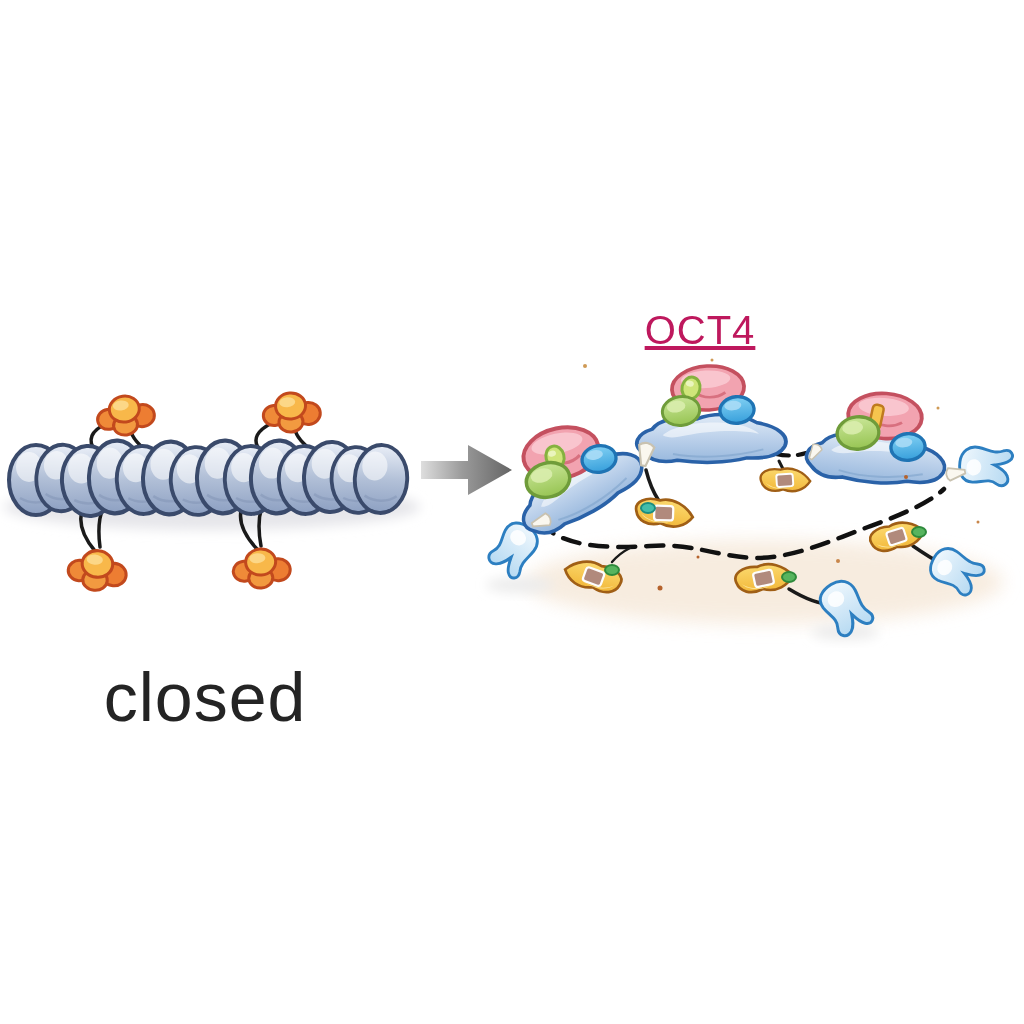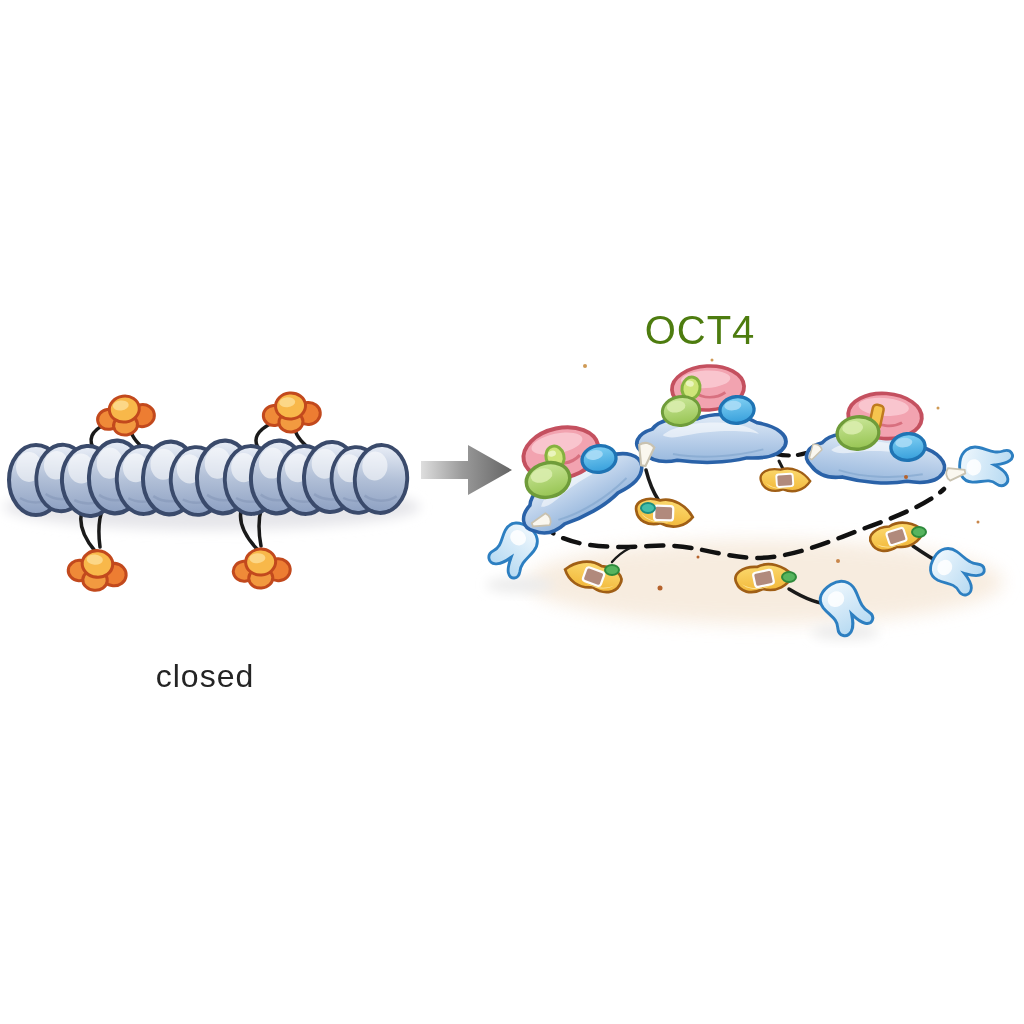--- a/index.html
+++ b/index.html
@@ -5,22 +5,22 @@
   html,body{margin:0;padding:0;background:#ffffff;}
   .stage{
     position:relative;width:1024px;height:1024px;background:#ffffff;overflow:hidden;
     font-family:"Liberation Sans", sans-serif;
   }
   .stage svg{position:absolute;left:0;top:0;}
   .label{
     position:absolute;text-align:center;color:#242424;
     font-family:"Liberation Sans", sans-serif;
   }
-  .state-label{width:260px;font-size:32px;letter-spacing:1px;font-weight:400;}
-  .oct4-label{width:220px;font-size:40px;font-weight:400;letter-spacing:1px;color:#4d7c0f;}
+  .state-label{width:260px;font-size:68px;letter-spacing:1px;font-weight:400;}
+  .oct4-label{width:220px;font-size:40px;font-weight:400;letter-spacing:1px;color:#be185d;text-decoration:underline;}
 </style>
 </head>
 <body>
 
 <div class="stage">
 
 <svg width="1024" height="1024" viewBox="0 0 1024 1024">
   <defs>
     <linearGradient id="gNuc" x1="0" y1="0" x2="0" y2="1">
       <stop offset="0" stop-color="#e9eef7"></stop>

